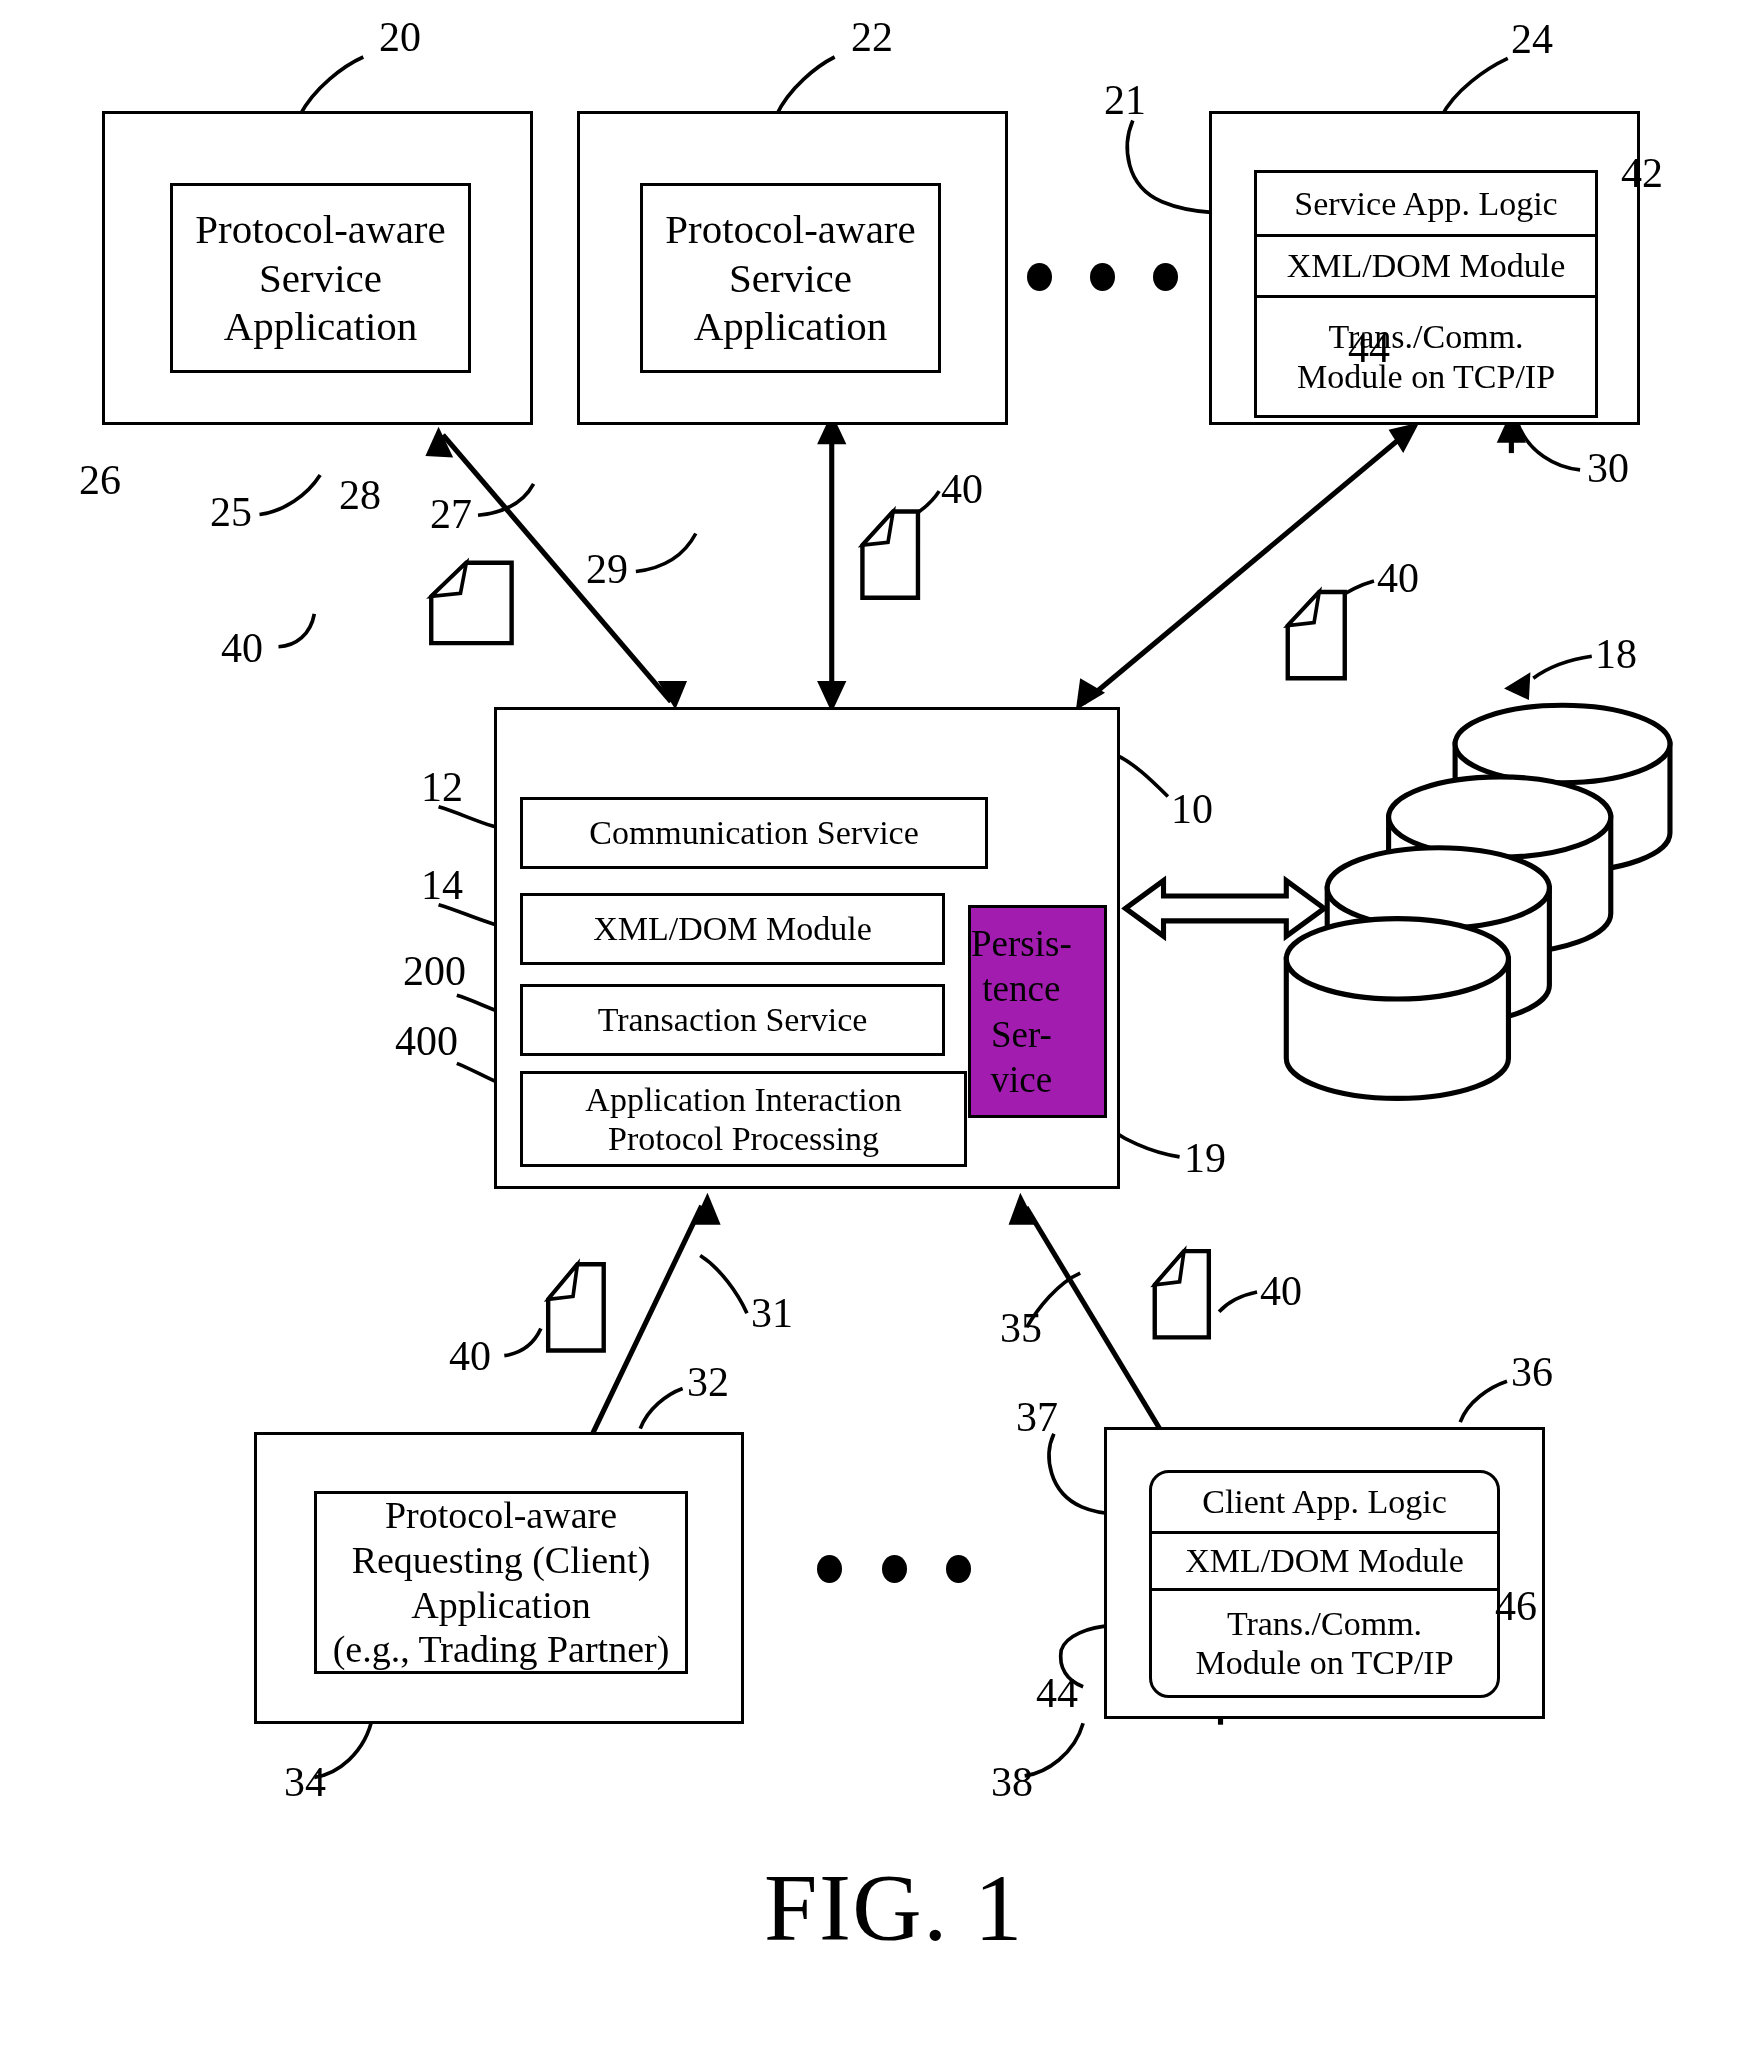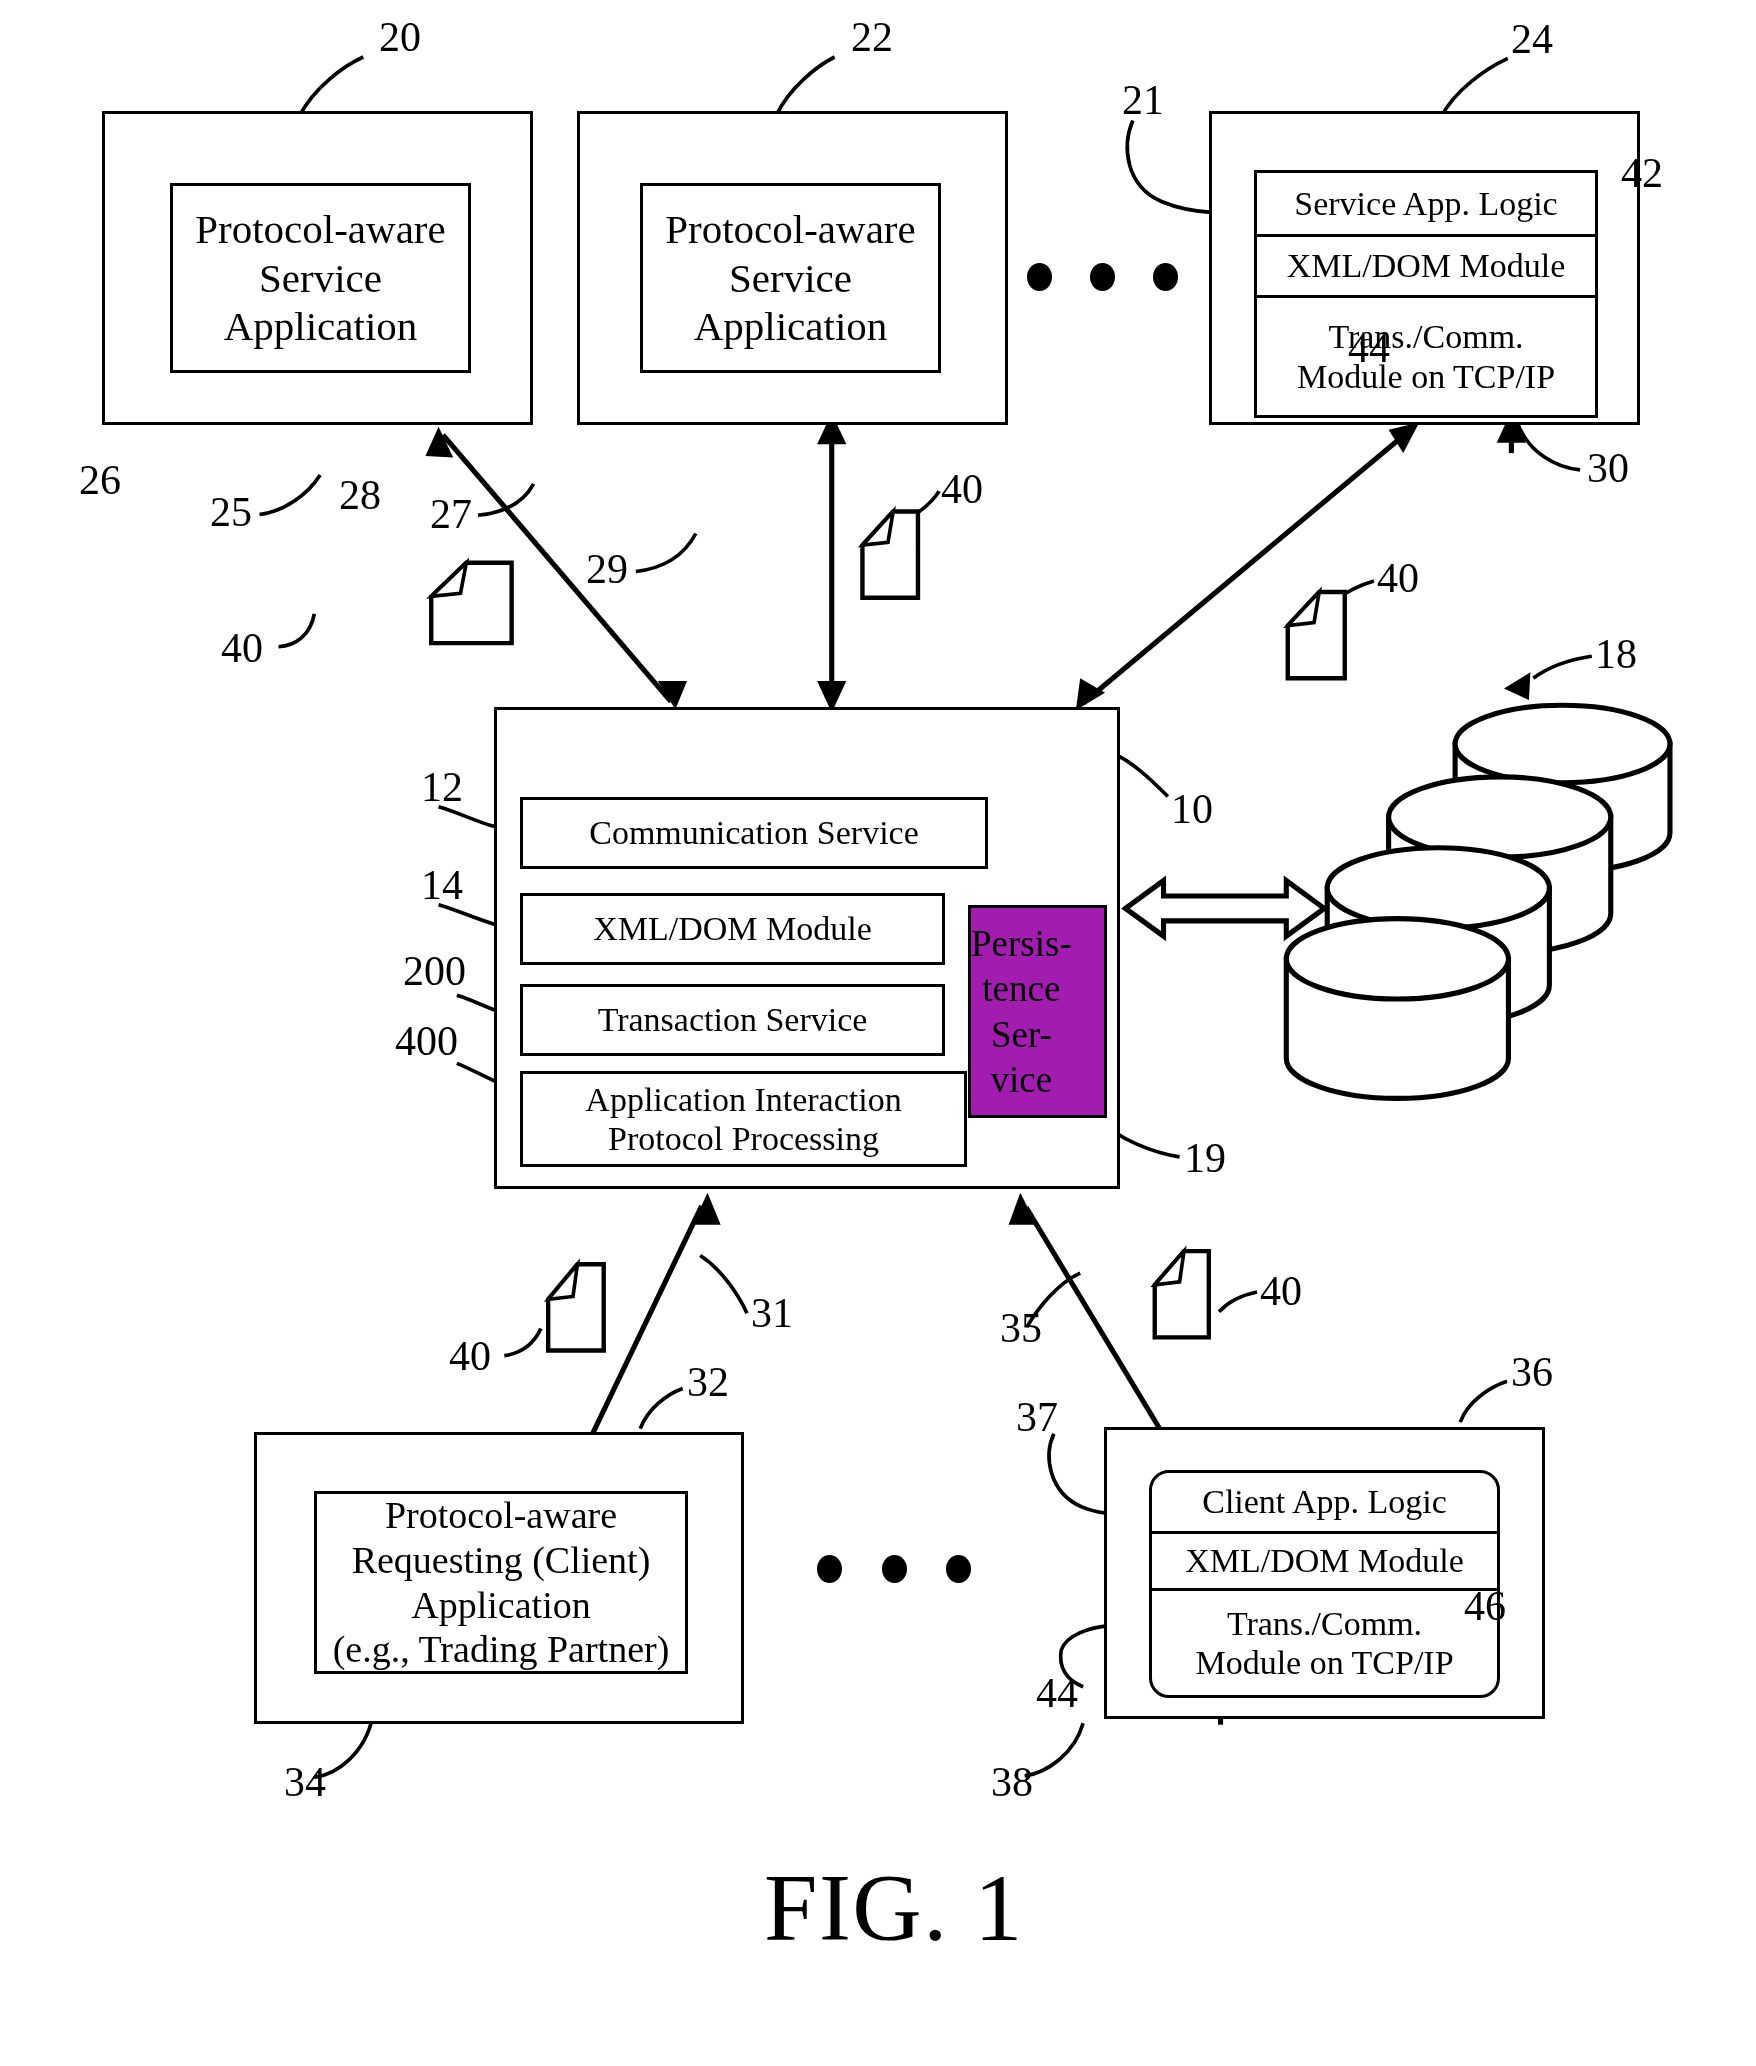--- a/index.html
+++ b/index.html
@@ -371,21 +371,21 @@
     </div>
     <div class="svcrow" style="flex:0 0 61px;">
       <span>XML/DOM Module</span>
     </div>
     <div class="svcrow" style="flex:1 1 auto;">
       <span style="white-space:pre-line;">Trans./Comm.
 Module on TCP/IP</span>
     </div>
   </div>
   <div class="reftext" style="left:1511px; top:17.5px;">24</div>
-  <div class="reftext" style="left:1104px; top:79px;margin-left:18px;">21</div>
+  <div class="reftext" style="left:1104px; top:79px;">21</div>
   <div class="reftext" style="left:1621px; top:152px;">42</div>
   <div class="reftext" style="left:1348px; top:327px;">44</div>
   <div class="reftext" style="left:1587px; top:447px;">30</div>
 
   <div class="reftext" style="left:210px; top:491px;">25</div>
   <div class="reftext" style="left:430px; top:493px;">27</div>
   <div class="reftext" style="left:586px; top:548px;">29</div>
 
   <div class="reftext" style="left:221px; top:627px;">40</div>
   <div class="reftext" style="left:941px; top:468px;">40</div>
@@ -452,20 +452,20 @@
     <div class="svcrow" style="flex:0 0 57px;">
       <span>XML/DOM Module</span>
     </div>
     <div class="svcrow" style="flex:1 1 auto;">
       <span style="white-space:pre-line;">Trans./Comm.
 Module on TCP/IP</span>
     </div>
   </div>
   <div class="reftext" style="left:1511px; top:1351px;">36</div>
   <div class="reftext" style="left:1016px; top:1396px;">37</div>
-  <div class="reftext" style="left:1464px; top:1585px;text-align:center;">46</div>
+  <div class="reftext" style="left:1495px; top:1585px;text-align:center;">46</div>
   <div class="reftext" style="left:1036px; top:1672px;">44</div>
   <div class="reftext" style="left:991px; top:1761px;">38</div>
 
   <div class="figcap" style="left:764px; top:1852px;">FIG. 1</div>
 
 </div>
 
 
 </body></html>

